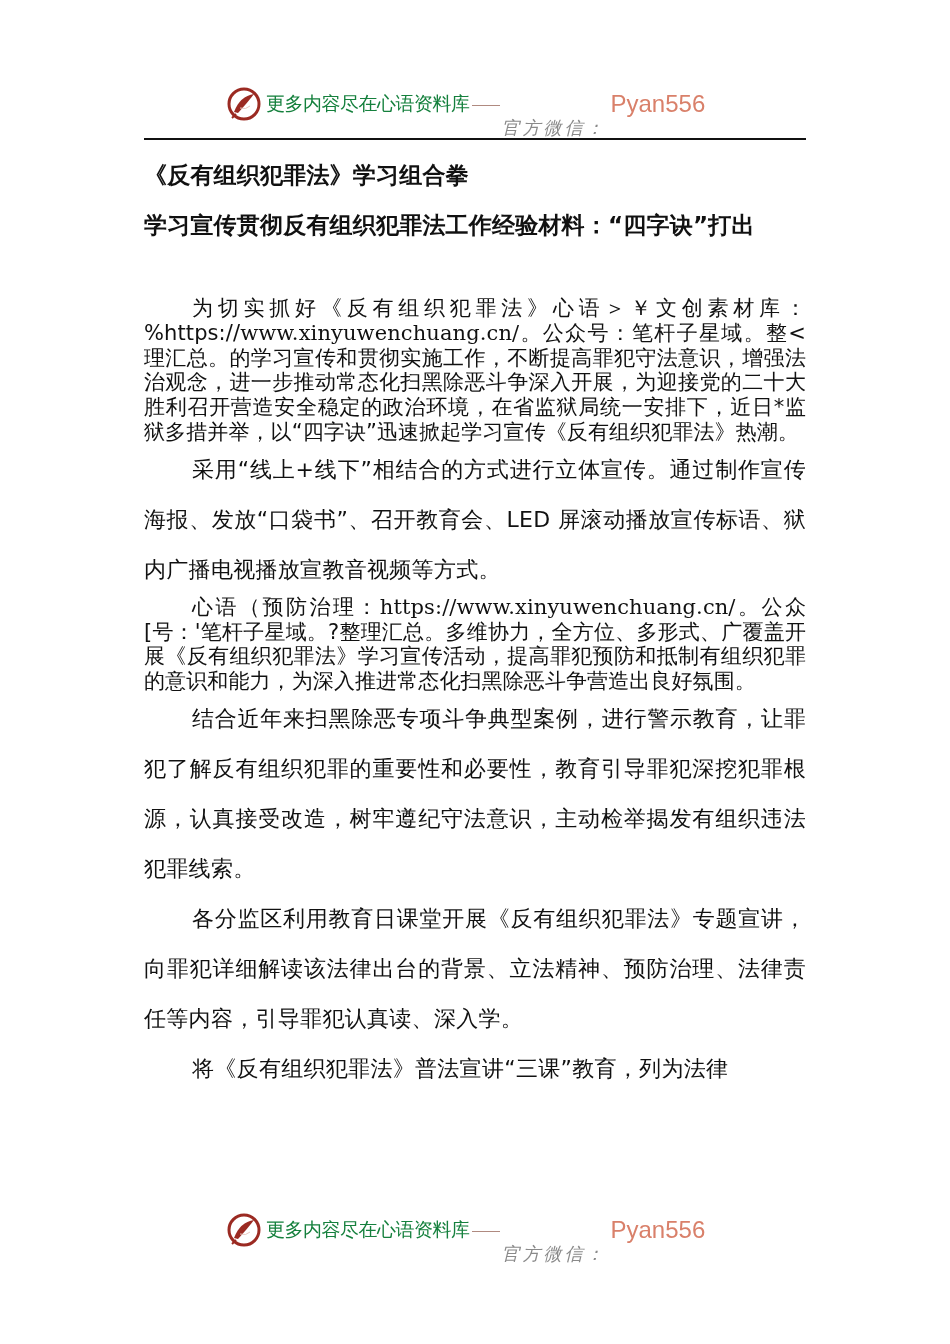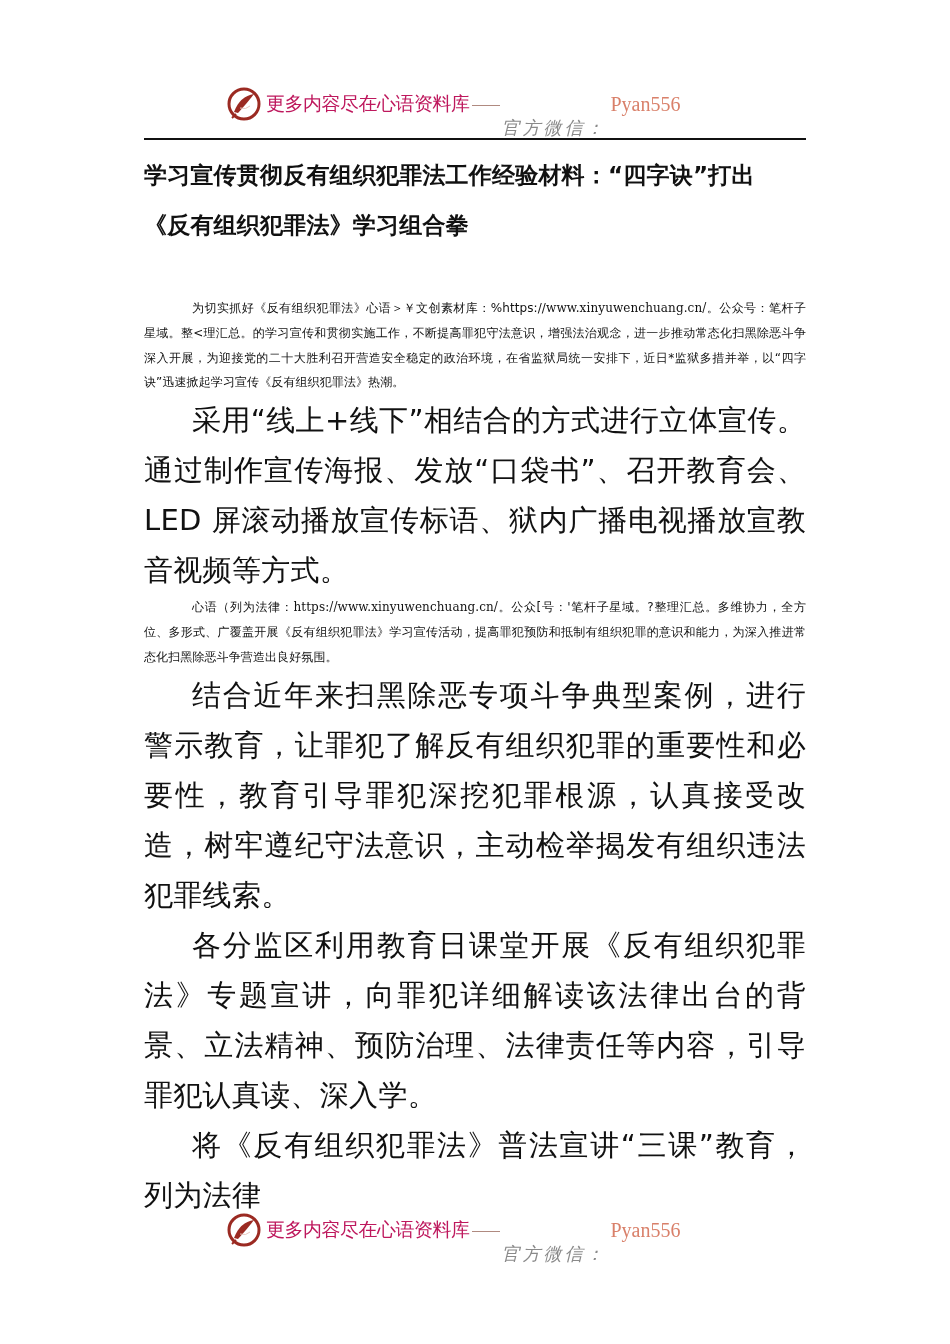--- a/index.html
+++ b/index.html
@@ -27,43 +27,43 @@
     .banner.bottom { top: 1210px; }
     .banner .logo {
       width: 36px;
       height: 36px;
       margin-right: 4px;
       display: inline-block;
     }
     .banner .promo {
       font-family: "DejaVu Serif", "Liberation Serif", serif;
       font-size: 19px;
-      color: #be185d;
+      color: #15803d;
       letter-spacing: -0.5px;
     }
     .banner .dash {
       display: inline-block;
       width: 28px;
       height: 1px;
       background: #b08a80;
       margin: 0 2px;
       position: relative;
       top: 1px;
     }
     .banner .wechat-label {
       font-family: "DejaVu Serif", "Liberation Serif", serif;
       font-size: 18px;
       color: #8a8a8a;
       letter-spacing: 3px;
       font-style: italic;
       margin-top: 48px;
     }
     .banner .wechat-id {
-      font-family: Liberation Serif, serif;
-      font-size: 20px;
+      font-family: Liberation Sans, sans-serif;
+      font-size: 24px;
       color: #d9806a;
       margin-left: 4px;
     }
     .rule {
       position: absolute;
       left: 144px;
       top: 138px;
       width: 662px;
       height: 2px;
       background: #111111;
@@ -75,42 +75,42 @@
       width: 662px;
     }
     .title {
       font-weight: bold;
       font-size: 23px;
       line-height: 50px;
       margin: 0;
       letter-spacing: 0.2px;
     }
     .small-para {
-      font-size: 12px;
+      font-size: 21px;
       line-height: 24.8px;
       text-align: justify;
       margin: 0;
       text-indent: 48px;
       letter-spacing: 0.1px;
     }
     .small-para.first {
       margin-top: 46px;
     }
     .small-para .url {
       font-family: "DejaVu Serif", "Liberation Serif", serif;
     }
     .section-heading {
       font-weight: bold;
       font-size: 22px;
       line-height: 44px;
       margin: 4px 0 0 0;
       padding-left: 48px;
     }
     .big-para {
-      font-size: 29px;
+      font-size: 22px;
       line-height: 50px;
       margin: 0;
       text-indent: 48px;
       text-align: justify;
       letter-spacing: 0.3px;
     }
   </style>
 </head>
 <body>
 
@@ -125,27 +125,27 @@
   </span>
   <span class="promo">更多内容尽在心语资料库</span>
   <span class="dash"></span>
   <span class="wechat-label">官方微信：</span>
   <span class="wechat-id">Pyan556</span>
 </div>
 
 <div class="rule"></div>
 
 <div class="doc">
+  <p class="title">《反有组织犯罪法》学习组合拳</p>
   <p class="title">学习宣传贯彻反有组织犯罪法工作经验材料：“四字诀”打出</p>
-  <p class="title">《反有组织犯罪法》学习组合拳</p>
 
   <p class="small-para first"><span>为切实抓好《反有组织犯罪法》心语＞￥文创素材库：%https://</span><span class="url">www.xinyuwenchuang.cn/</span><span>。公众号：笔杆子星域。整&lt;理汇总。的学习宣传和贯彻实施工作，不断提高罪犯守法意识，增强法治观念，进一步推动常态化扫黑除恶斗争深入开展，为迎接党的二十大胜利召开营造安全稳定的政治环境，在省监狱局统一安排下，近日*监狱多措并举，以“四字诀”迅速掀起学习宣传《反有组织犯罪法》热潮。</span></p>
 
   <p class="big-para">采用“线上+线下”相结合的方式进行立体宣传。通过制作宣传海报、发放“口袋书”、召开教育会、LED 屏滚动播放宣传标语、狱内广播电视播放宣教音视频等方式。</p>
-  <p class="small-para"><span>心语（列为法律：</span><span class="url">https://www.xinyuwenchuang.cn/</span><span>。公众[号：'笔杆子星域。?整理汇总。多维协力，全方位、多形式、广覆盖开展《反有组织犯罪法》学习宣传活动，提高罪犯预防和抵制有组织犯罪的意识和能力，为深入推进常态化扫黑除恶斗争营造出良好氛围。</span></p>
+  <p class="small-para"><span>心语（预防治理：</span><span class="url">https://www.xinyuwenchuang.cn/</span><span>。公众[号：'笔杆子星域。?整理汇总。多维协力，全方位、多形式、广覆盖开展《反有组织犯罪法》学习宣传活动，提高罪犯预防和抵制有组织犯罪的意识和能力，为深入推进常态化扫黑除恶斗争营造出良好氛围。</span></p>
 
   <p class="big-para">结合近年来扫黑除恶专项斗争典型案例，进行警示教育，让罪犯了解反有组织犯罪的重要性和必要性，教育引导罪犯深挖犯罪根源，认真接受改造，树牢遵纪守法意识，主动检举揭发有组织违法犯罪线索。</p>
   <p class="big-para">各分监区利用教育日课堂开展《反有组织犯罪法》专题宣讲，向罪犯详细解读该法律出台的背景、立法精神、预防治理、法律责任等内容，引导罪犯认真读、深入学。</p>
   <p class="big-para">将《反有组织犯罪法》普法宣讲“三课”教育，列为法律</p>
 </div>
 
 <div class="banner bottom">
   <span class="logo">
     <svg width="36" height="36" viewBox="0 0 36 36">
       <circle cx="18" cy="18" r="15" fill="none" stroke="#9b2a22" stroke-width="3"></circle>

